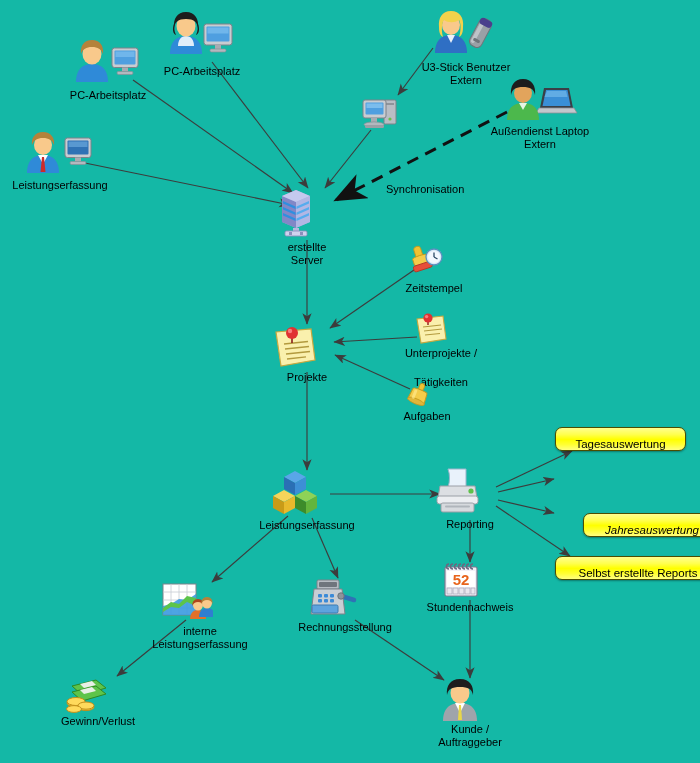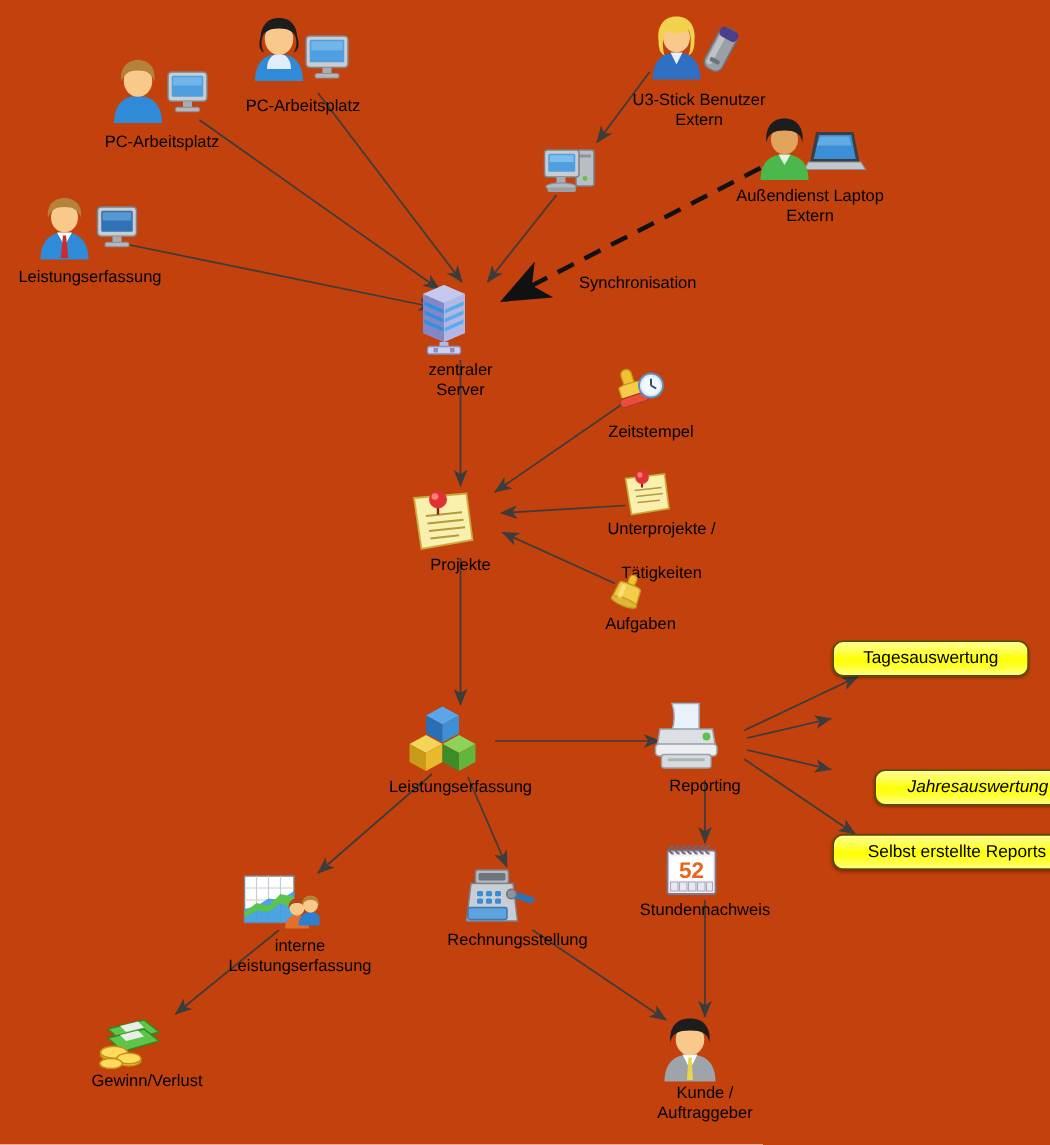--- a/index.html
+++ b/index.html
@@ -5,21 +5,21 @@
 <style>
   html,body{margin:0;padding:0;background:#ffffff;}
   body{
     font-family:"Liberation Sans","DejaVu Sans",sans-serif;
     -webkit-font-smoothing:antialiased;
   }
   #canvas{
     position:relative;
     width:700px;
     height:763px;
-    background:#c2410c;
+    background:#14b8a6;
     overflow:hidden;
   }
   #edges{position:absolute;left:0;top:0;width:700px;height:763px;}
   .node{
     position:absolute;
     display:flex;
     flex-direction:column;
     align-items:center;
     width:0;
   }
@@ -34,21 +34,21 @@
   }
 
   
   .ybox{
     position:absolute;
     box-sizing:border-box;
     border:1px solid #4d4d00;
     border-radius:7px;
     background:linear-gradient(to bottom,#ffff8f 0%,#ffff4d 30%,#ffff00 52%,#ffff33 75%,#ffff80 100%);
     box-shadow:0 1px 2px rgba(0,0,0,.35);
-    display:flex;align-items:center;justify-content:center;
+    display:flex;align-items:flex-end;justify-content:center;
     font-size:11.5px;color:#000;
     white-space:nowrap;
   }
 
   
   .ico{display:block;}
 </style>
 </head>
 <body>
 
@@ -261,21 +261,21 @@
           <path d="M9 25 L21.5 30.5 L21.5 33 L9 27.5 Z" fill="#2f8fe0"></path>
           <path d="M22.5 30.5 L35 25 L35 27.5 L22.5 33 Z" fill="#56acee"></path>
         </g>
 
         <rect x="19" y="40" width="6" height="4" fill="#b6badf"></rect>
         <rect x="11" y="43" width="22" height="5" rx="1.5" fill="#cfd2ee" stroke="#8b8fbc" stroke-width=".9"></rect>
         <rect x="15" y="44" width="3" height="3" fill="#8b8fbc"></rect>
         <rect x="26" y="44" width="3" height="3" fill="#8b8fbc"></rect>
       </svg>
     </div>
-    <div class="lbl">zentraler</div>
+    <div class="lbl">erstellte</div>
     <div class="lbl" style="margin-top:0;">Server</div>
   </div>
 
   <div class="node" style="left:307px;top:324px;">
     <div class="icon" style="margin-left:-24px;">
       <svg class="ico" width="48" height="46" viewBox="0 0 48 46" xmlns="http://www.w3.org/2000/svg">
         <path d="M5 8 L40 5 L44 36 L10 42 Z" fill="#faf0ad" stroke="#c9a83e" stroke-width="1.2"></path>
         <path d="M10 42 L5 8 L9 34 Z" fill="#e6d684"></path>
         <g stroke="#b39a3e" stroke-width="1.3">
           <line x1="13" y1="20" x2="37" y2="17.5"></line>

